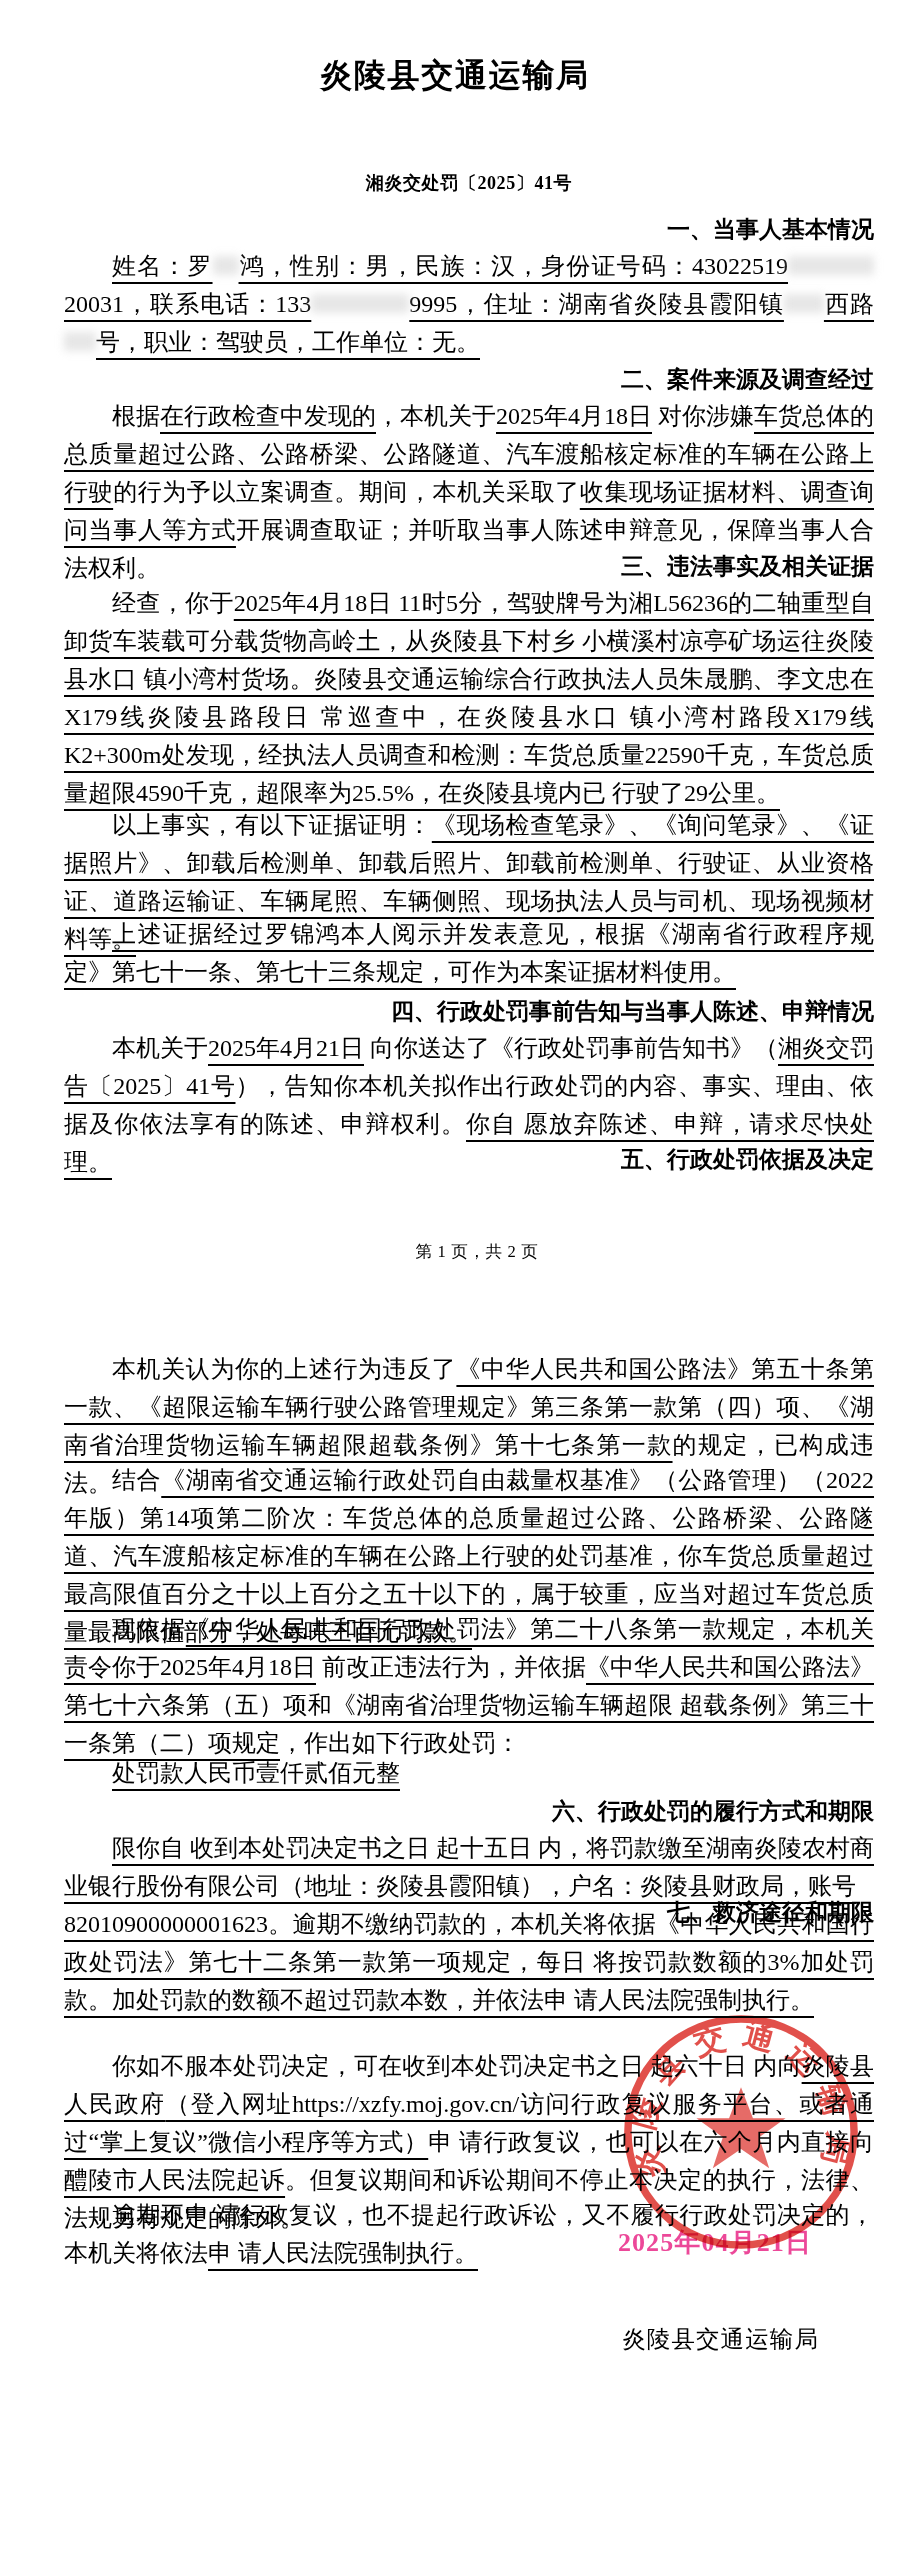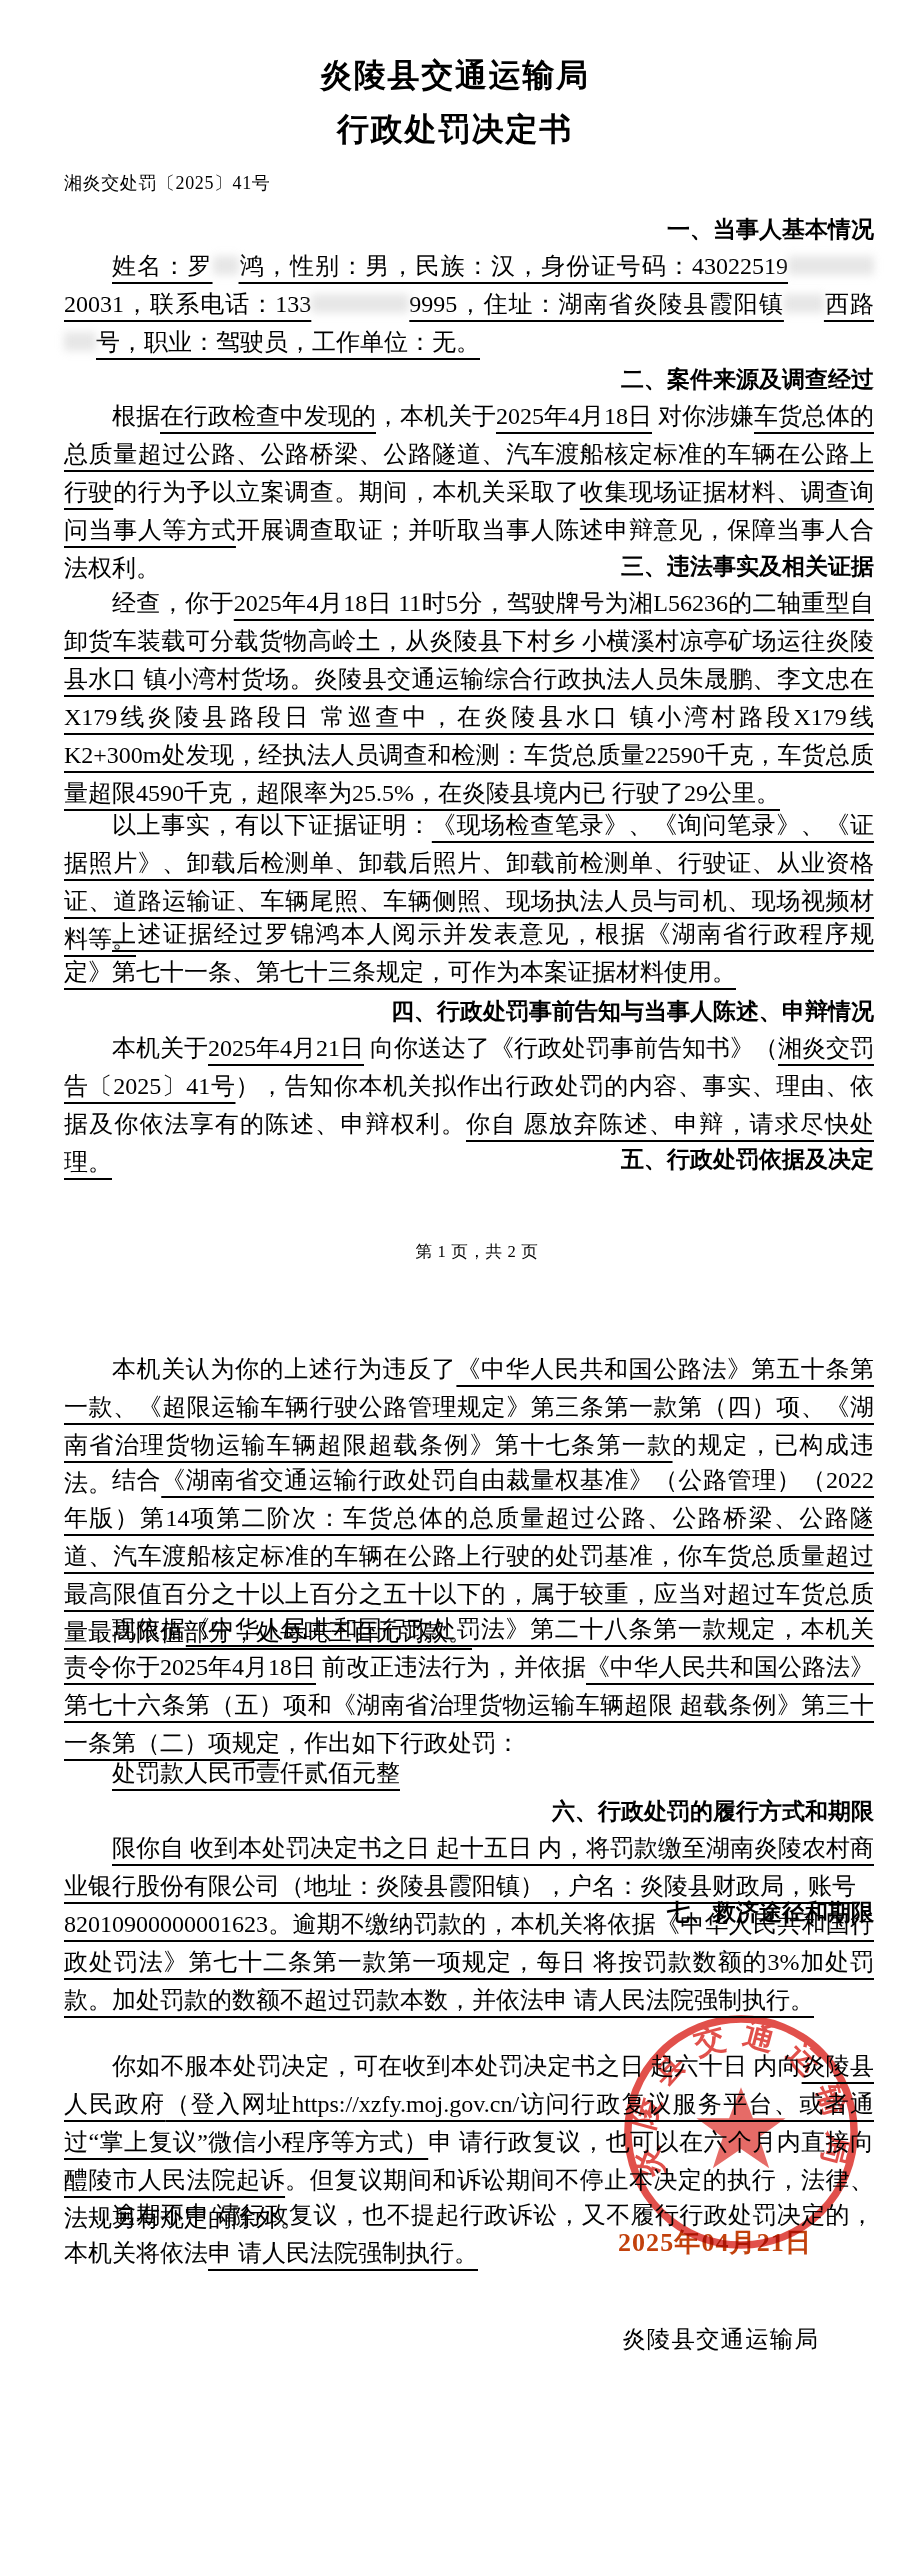--- a/index.html
+++ b/index.html
@@ -8,22 +8,22 @@
     background:#ffffff; overflow:hidden;
     font-family:"Liberation Serif","DejaVu Serif",serif; color:#000;
   }
   .abs { position:absolute; }
   .title {
     left:0; width:100%; text-align:center;
     font-size:32px; font-weight:700; letter-spacing:1.7px;
     font-family:"Liberation Serif","DejaVu Serif",serif;
   }
   .docno {
-    left:64px; width:810px; text-align:left;
-    font-size:18px; letter-spacing:0.6px;
+    left:64px; width:810px; text-align:center;
+    font-size:18px; letter-spacing:0.6px;font-weight:bold;
   }
   .block {
     position:absolute; left:64px; width:810px;
     font-size:24px; line-height:38px; text-align:justify;
   }
   .block.para  { text-indent:48px; }
   .block.heading {
     font-family:"Liberation Sans","DejaVu Sans",sans-serif;
     font-weight:700; text-indent:48px; text-align:right; font-size:23px;
   }
@@ -33,36 +33,35 @@
     text-underline-offset:7.5px;
   }
   .redact {
     display:inline-block; height:19.5px; vertical-align:-1.1px;
     background:#d2d2d2; filter:blur(4px); opacity:.55;
   }
   .pagefooter {
     left:0; width:100%; text-align:center; font-size:16.6px; letter-spacing:0.6px;padding-left:22px;
   }
   .issue-date {
-    right:98px; font-size:26px; font-weight:600; color:#c2410c; letter-spacing:1.1px;
+    right:98px; font-size:26px; font-weight:600; color:#ec4899; letter-spacing:1.1px;
   }
   .signature { right:91px; font-size:23.5px; letter-spacing:1.1px; }
   .stamp { left:613px; top:1995px; width:256px; height:256px; mix-blend-mode:multiply; opacity:.88; }
   .stamp text {
     font-family:"Liberation Serif","DejaVu Serif",serif;
     font-weight:600; font-size:54px; fill:#dd3832; letter-spacing:24px;
   }
 </style>
 </head>
 <body>
 
 <div class="page">
 
   <div class="abs title" style="top:45px">炎陵县交通运输局</div>
-  <div class="abs title" style="top:99px">行政处罚决定书</div>
 
   <div class="abs docno" style="top:162px">湘炎交处罚〔2025〕41号</div>
 
   <div>
       <div class="block heading" style="top: 201px;">一、当事人基本情况</div>
       <div class="block para" style="top: 238px;"><span class="u">姓名：罗</span><span class="redact" style="width: 26px;"></span><span class="u">鸿，性别：男，民族：汉，身份证号码：43022519</span><span class="redact" style="width: 86px;"></span><span class="u">20031，联系电话：133</span><span class="redact" style="width: 98px;"></span><span class="u">9995，住址：湖南省炎陵县霞阳镇</span><span class="redact" style="width: 40px;"></span><span class="u">西路</span><span class="redact" style="width: 32px;"></span><span class="u">号，职业：驾驶员，工作单位：无。</span></div>
       <div class="block heading" style="top: 351px;">二、案件来源及调查经过</div>
       <div class="block para" style="top: 388px;"><span>根据</span><span class="u">在行政检查中发现的</span><span>，本机关于</span><span class="u">2025年4月18日</span><span> 对你涉嫌</span><span class="u">车货总体的总质量超过公路、公路桥梁、公路隧道、汽车渡船核定标准的车辆在公路上行驶</span><span>的行为予以立案调查。期间，本机关采取了</span><span class="u">收集现场证据材料、调查询问当事人等方式</span><span>开展调查取证；并听取当事人陈述申辩意见，保障当事人合法权利。</span></div>
       <div class="block heading" style="top: 538px;">三、违法事实及相关证据</div>
       <div class="block para" style="top: 575px;"><span>经查，你于</span><span class="u">2025年4月18日 11时5分，驾驶牌号为湘L56236的二轴重型自 卸货车装载可分载货物高岭土，从炎陵县下村乡 小横溪村凉亭矿场运往炎陵县水口 镇小湾村货场。炎陵县交通运输综合行政执法人员朱晟鹏、李文忠在X179线炎陵县路段日 常巡查中，在炎陵县水口 镇小湾村路段X179线K2+300m处发现，经执法人员调查和检测：车货总质量22590千克，车货总质量超限4590千克，超限率为25.5%，在炎陵县境内已 行驶了29公里。</span></div>

